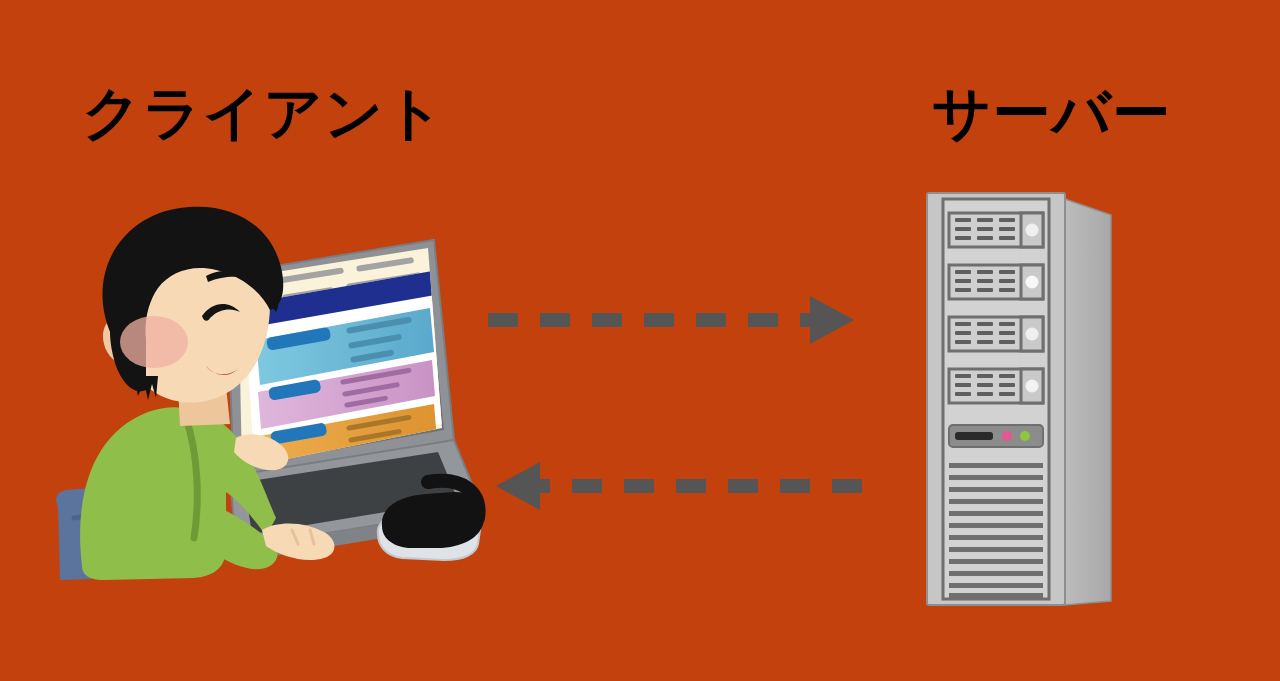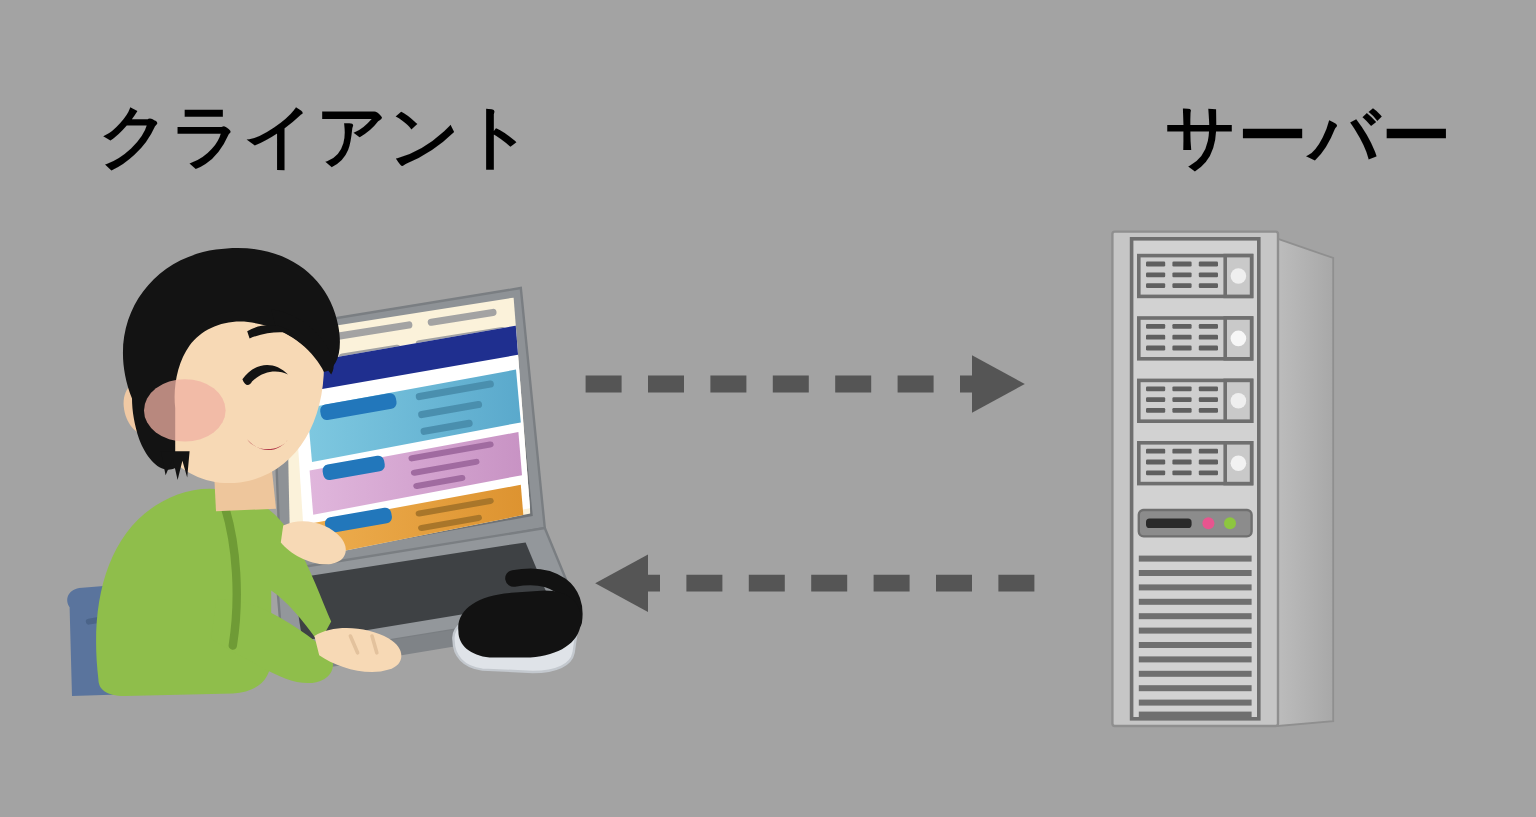--- a/index.html
+++ b/index.html
@@ -12,37 +12,37 @@
     width: 1280px;
     height: 681px;
     position: relative;
     overflow: hidden;
     font-family: "DejaVu Sans", "Liberation Sans", sans-serif;
   }
 
   .stage {
     position: absolute;
     inset: 0;
-    background: #a3a3a3;
+    background: #c2410c;
   }
 
   
   .label {
     position: absolute;
     font-family: "DejaVu Sans", "Liberation Sans", sans-serif;
     font-weight: 700;
     font-size: 58px;
     line-height: 1;
     color: #000000;
     letter-spacing: 0.02em;
     white-space: nowrap;
     user-select: none;
   }
   .label-client { left: 82px;  top: 84px; }
-  .label-server { left: 971px; top: 84px; }
+  .label-server { left: 932px; top: 84px; }
 
   
   .arrow-svg {
     position: absolute;
     overflow: visible;
   }
   .arrow-top    { left: 480px; top: 292px; }
   .arrow-bottom { left: 490px; top: 458px; }
 
   

